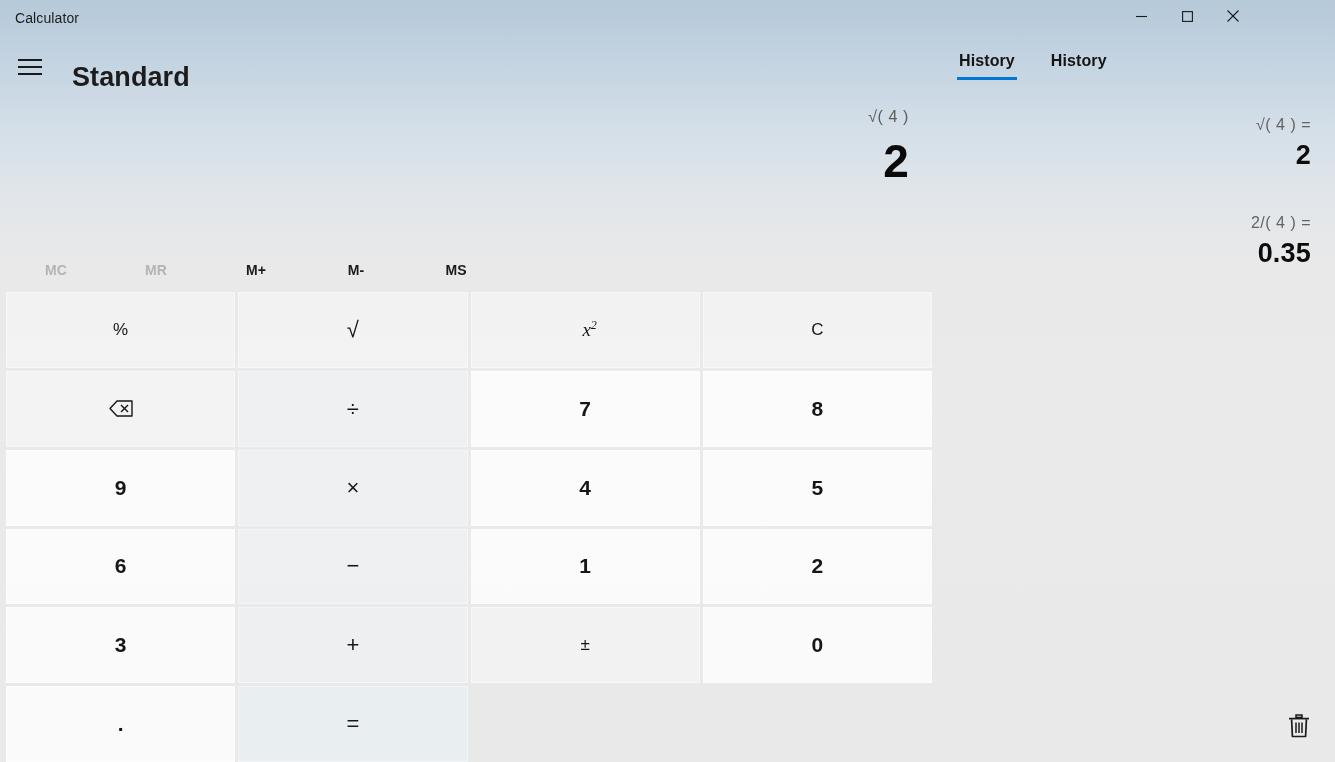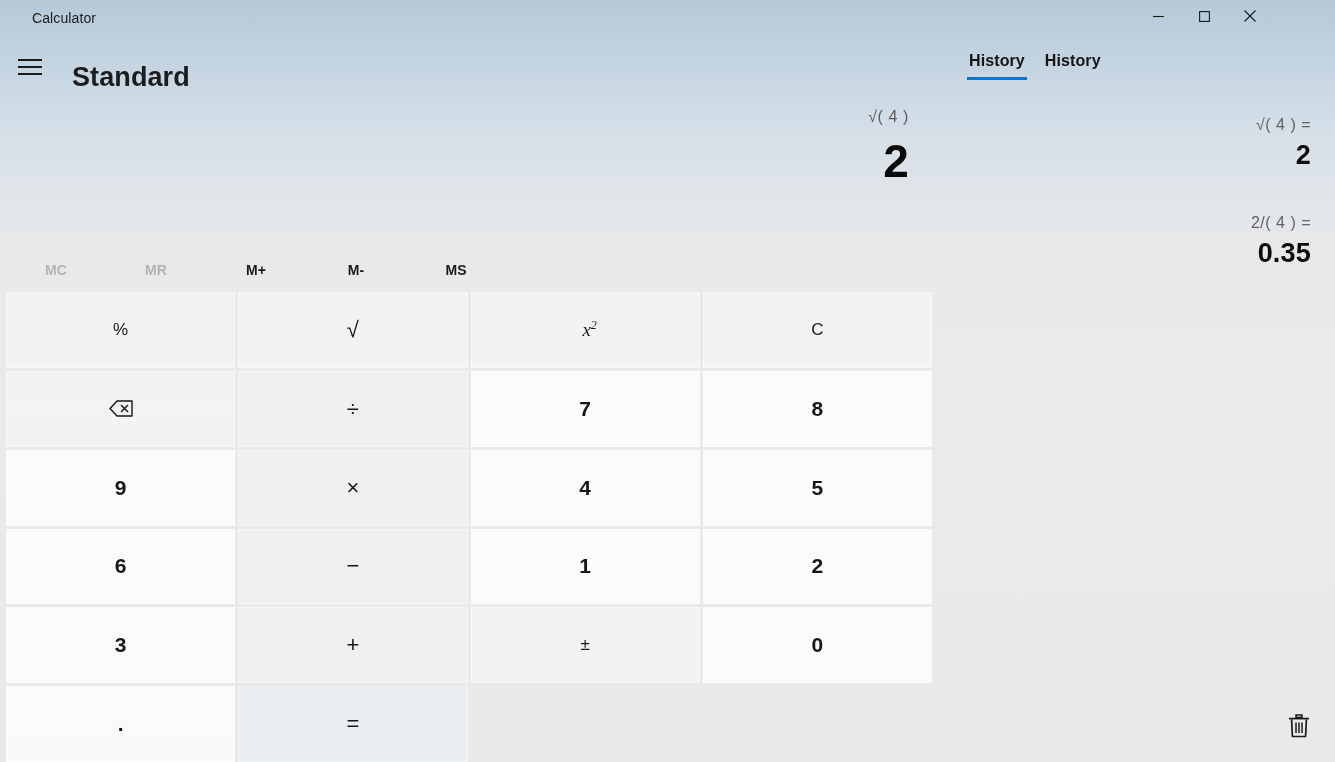--- a/index.html
+++ b/index.html
@@ -24,21 +24,21 @@
         #e2e6ea 200px,
         #e9e9e9 270px,
         #eaeaea 400px,
         #e9e9e9 762px);
     overflow: hidden;
   }
 
   
   .titlebar {
     position: absolute;
-    top: 0; left: 17px;
+    top: 0; left: 0;
     width: 1256px;
     height: 36px;
   }
   .title-text {
     position: absolute;
     left: 15px;
     top: 8px;
     font-size: 14px;
     color: #1c1c1c;
     line-height: 20px;
@@ -88,22 +88,21 @@
     color: #1c1c1c;
     letter-spacing: 0.1px;
   }
 
   
   .tabs {
     position: absolute;
     left: 957px;
     top: 52px;
     display: flex;
-    gap: 16px;
-    margin-left: 10px;
+    gap: 32px;
   }
   .tab {
     position: relative;
     font-size: 16px;
     font-weight: bold;
     color: #141414;
     padding: 0 2px 10px 2px;
     letter-spacing: 0.1px;
   }
   .tab.active::after {

